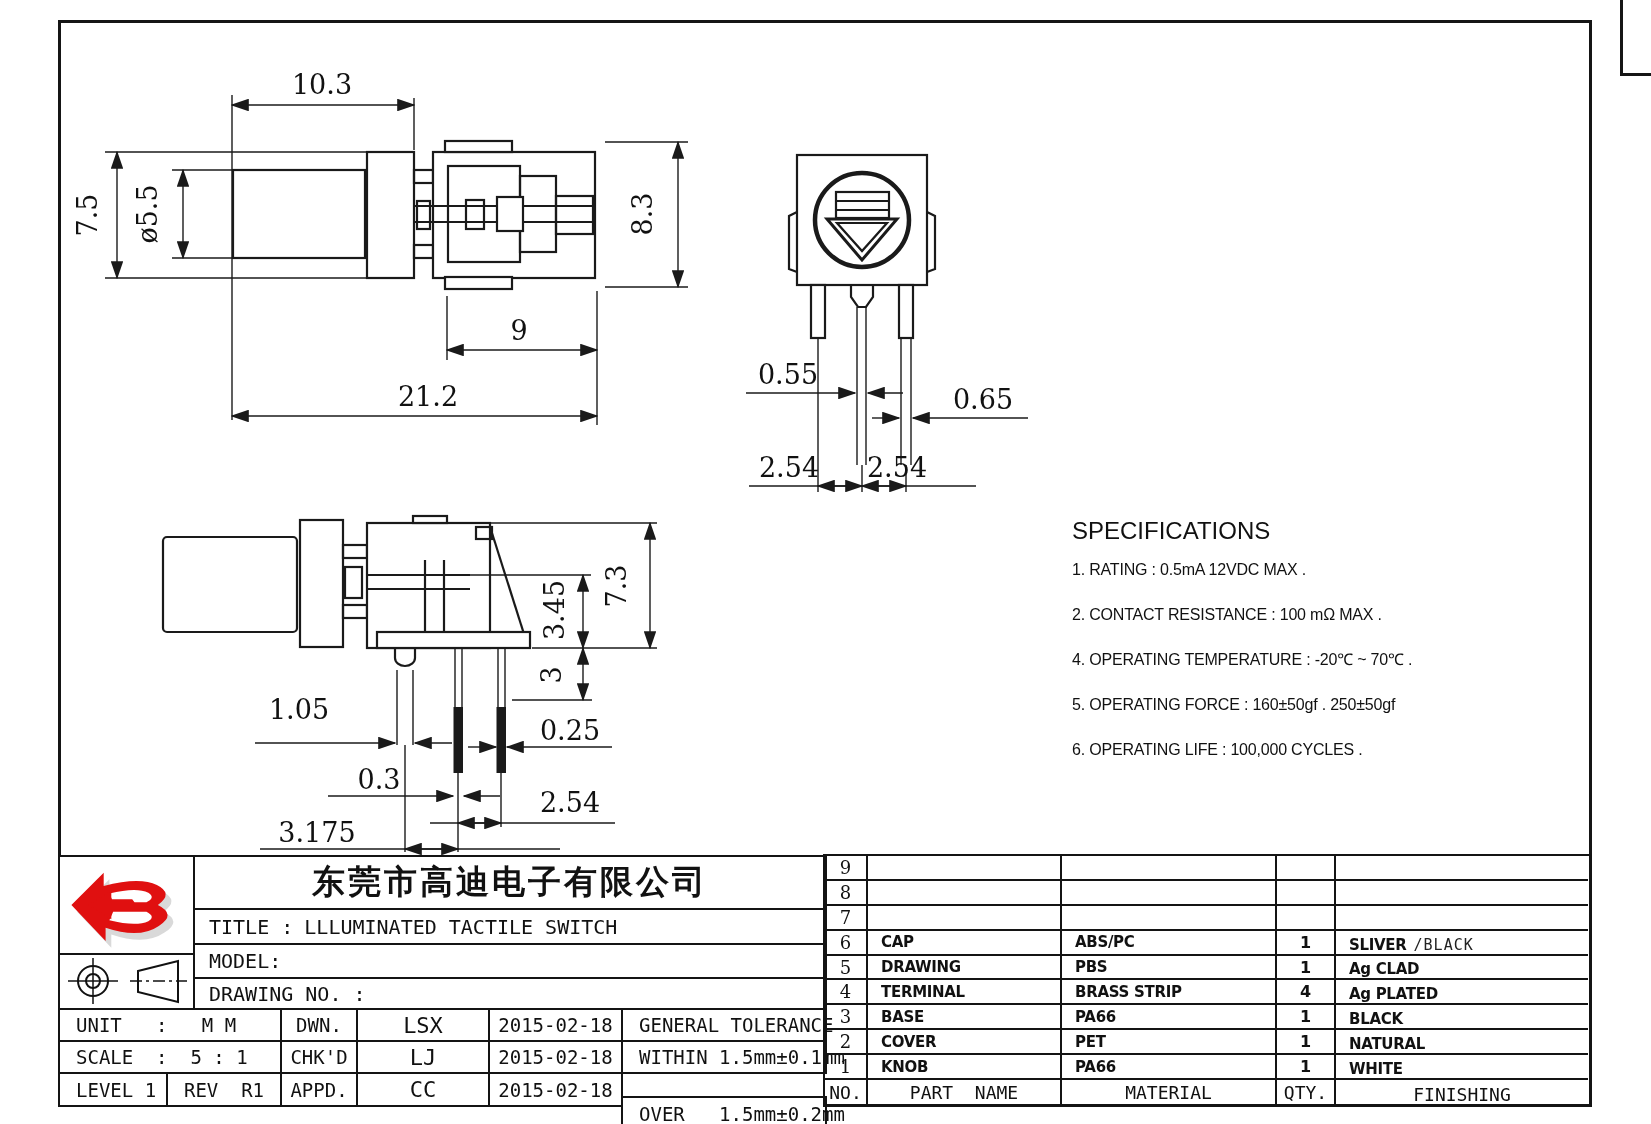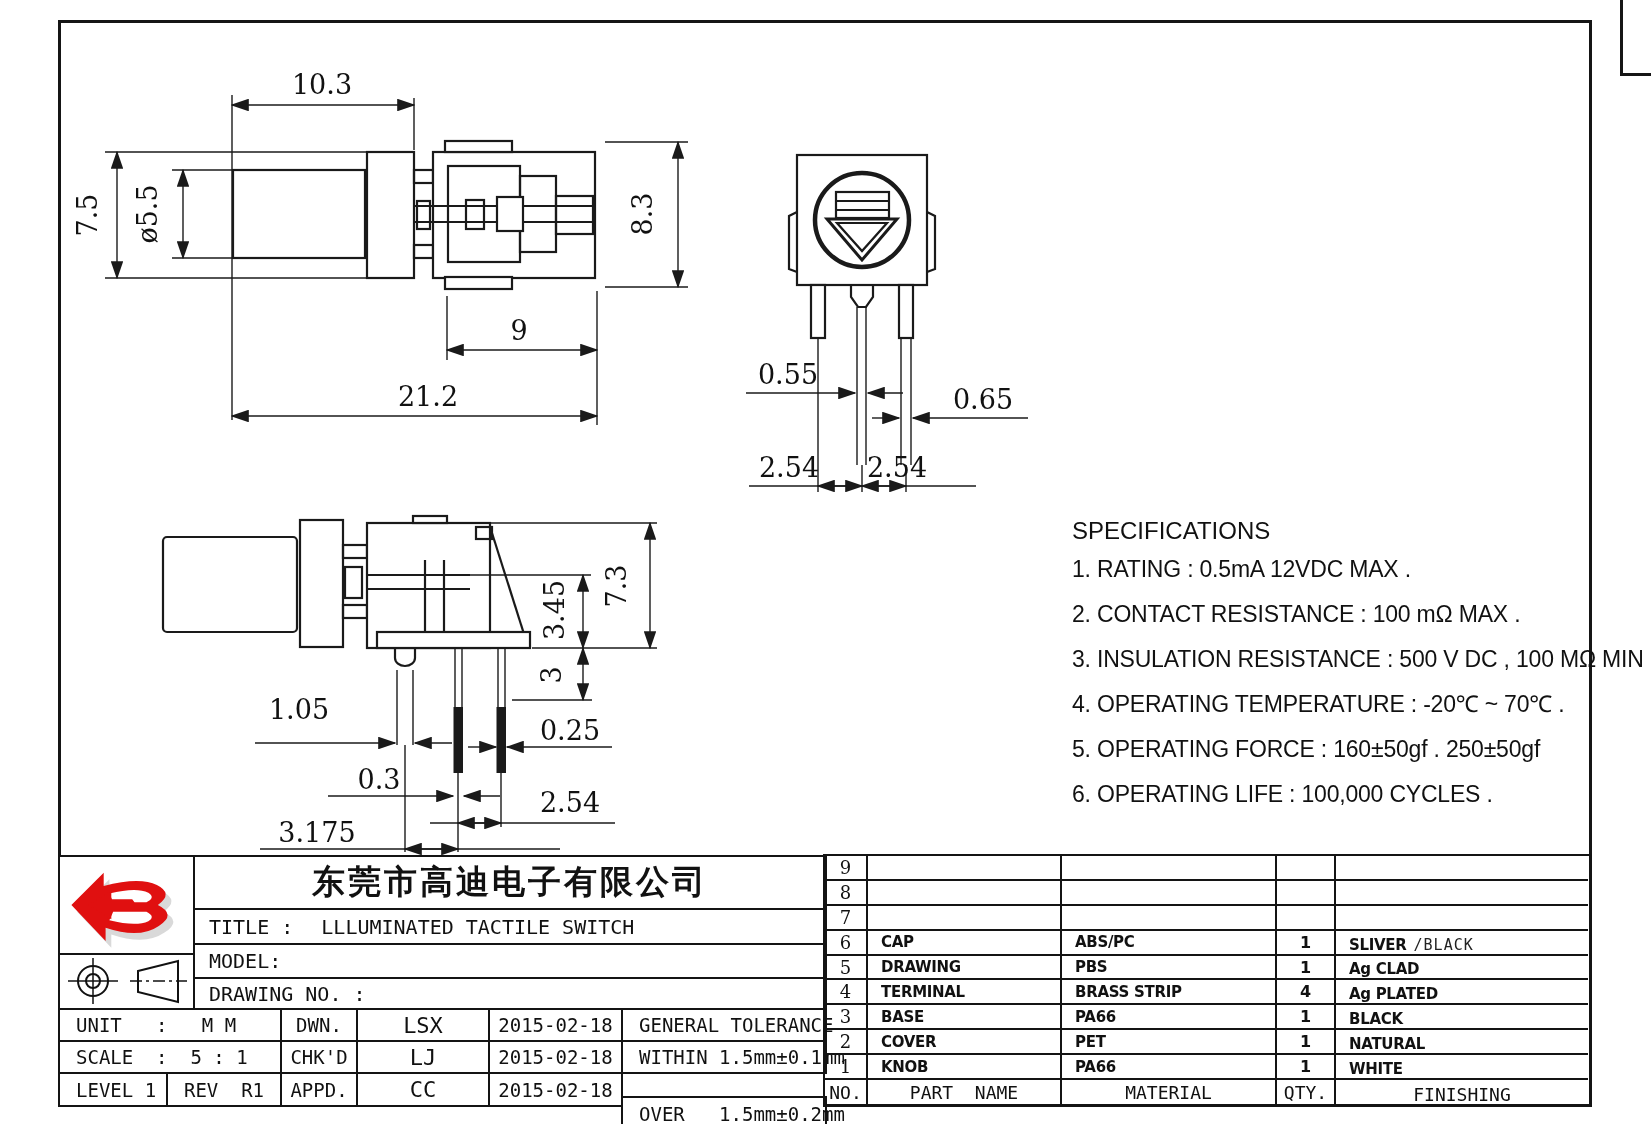--- a/index.html
+++ b/index.html
@@ -12,21 +12,21 @@
   
   #drawing{left:0;top:0;}
   .ln{stroke:#1a1a1a;stroke-width:2.2;fill:none;}
   .lf{stroke:#1a1a1a;stroke-width:2.2;fill:#fff;}
   .tn{stroke:#1a1a1a;stroke-width:1.4;fill:none;}
   .tk{stroke:#1a1a1a;stroke-width:4.5;fill:none;}
   .dim{font-family:"DejaVu Serif","Liberation Serif",serif;font-size:27px;fill:#111;}
   
   #specs{left:1072px;top:517px;width:530px;}
   #specs .spec-title{font-size:24px;height:30px;}
-  #specs .spec-line{font-size:23px;height:45px;line-height:45px;white-space:pre;letter-spacing:-0.2px;}
+  #specs .spec-line{font-size:16px;height:45px;line-height:45px;white-space:pre;letter-spacing:-0.2px;}
   
   .cell{position:absolute;border:2px solid #141414;box-sizing:border-box;background:#fff;}
   .cad{font-family:"DejaVu Sans Mono","Liberation Mono",monospace;}
   .vc{display:flex;align-items:center;}
   .ctr{justify-content:center;}
   #company-cell{font-family:"DejaVu Sans",sans-serif;font-weight:bold;font-size:33px;letter-spacing:3px;}
   .tb-row{font-size:20px;white-space:pre;padding-left:14px;}
   .tb-small{font-size:19px;white-space:pre;}
   .pad{padding-left:16px;}
   
@@ -185,21 +185,20 @@
     <text class="dim" x="317" y="842" text-anchor="middle">3.175</text>
     <text class="dim" x="570" y="740" text-anchor="middle">0.25</text>
     <text class="dim" x="570" y="812" text-anchor="middle">2.54</text>
   </g>
 </svg>
 
 <div class="abs" id="specs">
   <div class="spec-title">SPECIFICATIONS</div>
   <div class="spec-line">1. RATING : 0.5mA 12VDC MAX .</div>
   <div class="spec-line">2. CONTACT RESISTANCE : 100 mΩ MAX .</div>
-  <div class="spec-line">3. INSULATION RESISTANCE : 500 V DC , 100 MΩ MIN</div>
   <div class="spec-line">4. OPERATING TEMPERATURE : -20℃ ~ 70℃ .</div>
   <div class="spec-line">5. OPERATING FORCE : 160±50gf . 250±50gf</div>
   <div class="spec-line">6. OPERATING LIFE : 100,000 CYCLES .</div>
 </div>
 
 <div class="cell" style="left:58px;top:855px;width:137px;height:100px;">
   <svg width="133" height="96" viewBox="0 0 140 100">
     <g transform="translate(6,7)" fill="#c9c9c9" opacity="0.7">
       <path d="M12,50 L46,16 L46,30 Q84,20 102,29 Q120,38 103,50 Q123,60 104,72 Q84,86 48,74 L48,88 Z"></path>
     </g>
@@ -217,21 +216,21 @@
     <line x1="33" y1="3" x2="33" y2="49" stroke="#111" stroke-width="1.5"></line>
     <path d="M78,16 L118,6 L118,47 L78,37 Z" fill="none" stroke="#111" stroke-width="2"></path>
     <line x1="70" y1="26" x2="127" y2="26" stroke="#111" stroke-width="1.5" stroke-dasharray="12 4 3 4"></line>
   </svg>
 </div>
 <div class="cell vc ctr" id="company-cell" style="left:193px;top:855px;width:634px;height:55px;">
   <span>东莞市高迪电子有限公司</span>
 </div>
 <div class="cell vc cad tb-row" style="left:193px;top:908px;width:634px;height:37px;">
   <span>TITLE :</span>
-  <span style="margin-left:28px;">LLLUMINATED TACTILE SWITCH</span>
+  <span style="margin-left:11px;">LLLUMINATED TACTILE SWITCH</span>
 </div>
 <div class="cell vc cad tb-row" style="left:193px;top:943px;width:634px;height:36px;">
   <span>MODEL:</span>
 </div>
 <div class="cell vc cad tb-row" style="left:193px;top:977px;width:634px;height:33px;">
   <span>DRAWING NO. :</span>
 </div>
 <div class="cell vc cad tb-small pad" style="left:58px;top:1008px;width:224px;height:34px;">
   <span>UNIT   :   M M</span>
 </div>

